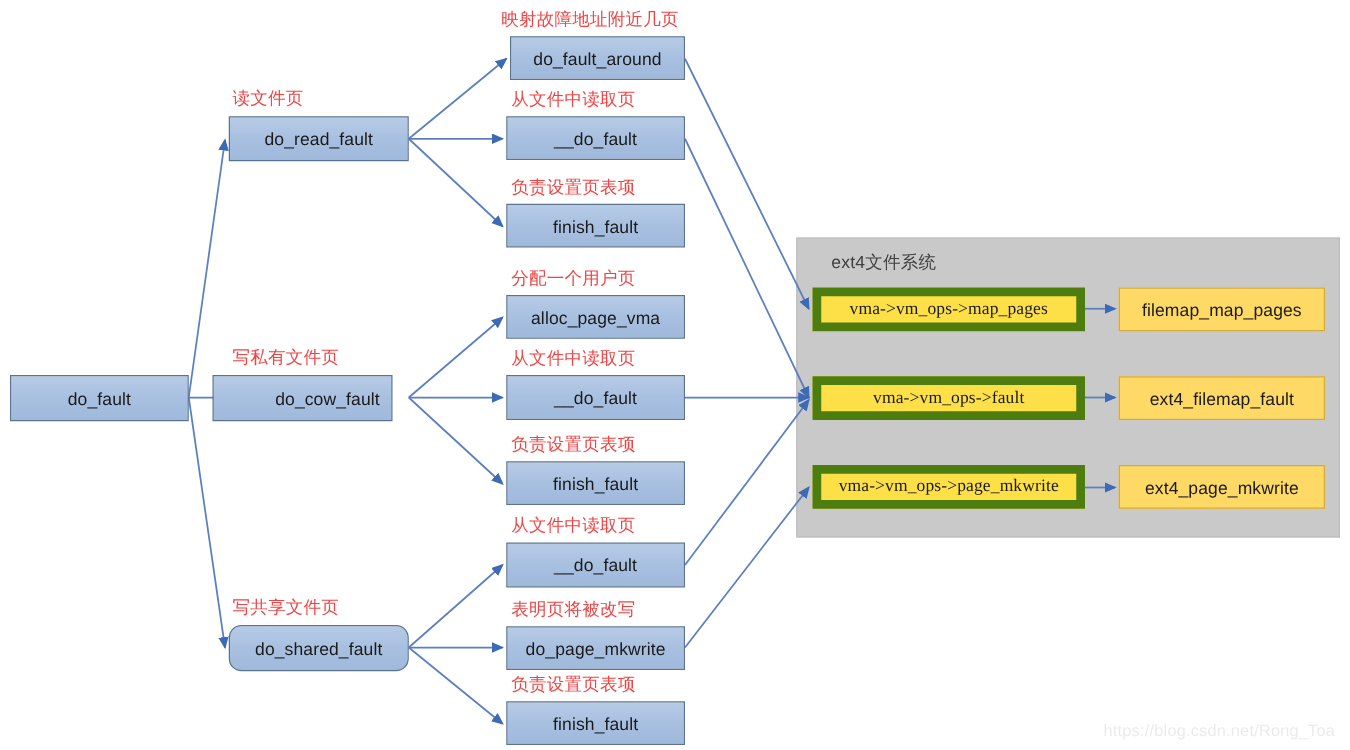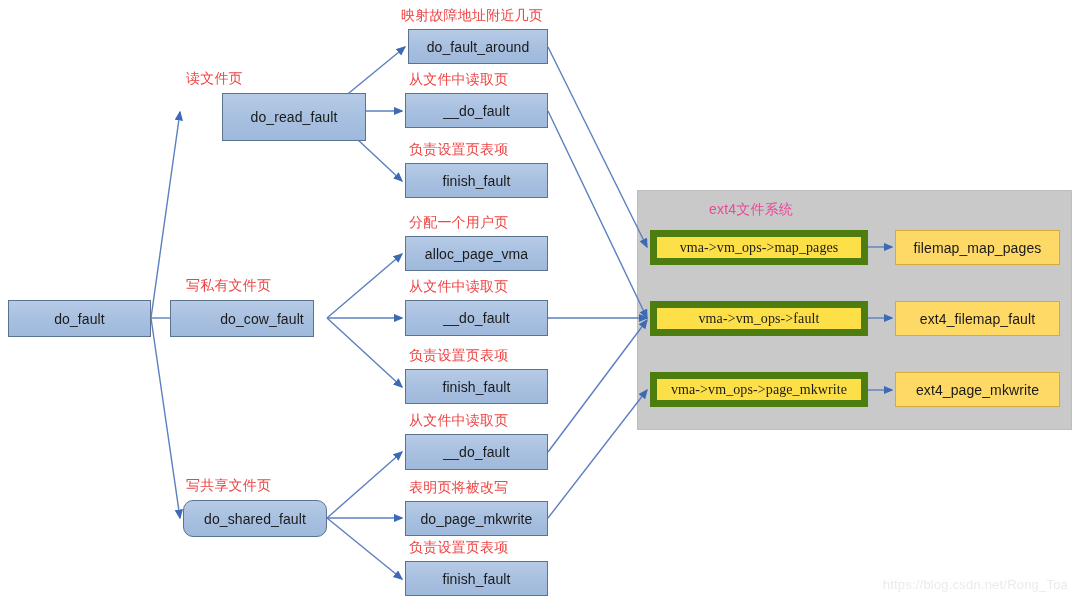--- a/index.html
+++ b/index.html
@@ -23,24 +23,23 @@
     pointer-events: none;
   }
   .group-box {
     position: absolute;
     background: #c9c9c9;
     border: 1px solid #bdbdbd;
   }
   .group-title {
     position: absolute;
     font-size: 14px;
-    color: #ec4899;
+    color: #404040;
     white-space: nowrap;
     letter-spacing: .2px;
-    margin-left: 44px;
   }
   .node {
     position: absolute;
     box-sizing: border-box;
     display: flex;
     align-items: center;
     justify-content: center;
     font-size: 14px;
     color: #1a1a1a;
     white-space: nowrap;
@@ -124,21 +123,21 @@
       <div class="caption" style="left: 409px; top: 214px;">分配一个用户页</div>
       <div class="caption" style="left: 409px; top: 278px;">从文件中读取页</div>
       <div class="caption" style="left: 409px; top: 347px;">负责设置页表项</div>
       <div class="caption" style="left: 409px; top: 412px;">从文件中读取页</div>
       <div class="caption" style="left: 409px; top: 479px;">表明页将被改写</div>
       <div class="caption" style="left: 409px; top: 539px;">负责设置页表项</div>
     </div>
 
   <div id="node-layer">
       <div class="node blue" style="left: 8px; top: 300px; width: 143px; height: 37px;">do_fault</div>
-      <div class="node blue" style="left: 183px; top: 93px; width: 144px; height: 48px; margin-left: 39px;">do_read_fault</div>
+      <div class="node blue" style="left: 183px; top: 93px; width: 144px; height: 36px;">do_read_fault</div>
       <div class="node blue" style="left: 170px; top: 300px; width: 144px; height: 37px; padding-left: 40px;">do_cow_fault</div>
       <div class="node blue" style="left: 183px; top: 500px; width: 144px; height: 37px; border-radius: 10px;">do_shared_fault</div>
       <div class="node blue" style="left: 408px; top: 29px; width: 140px; height: 35px;">do_fault_around</div>
       <div class="node blue" style="left: 405px; top: 93px; width: 143px; height: 35px;">__do_fault</div>
       <div class="node blue" style="left: 405px; top: 163px; width: 143px; height: 35px;">finish_fault</div>
       <div class="node blue" style="left: 405px; top: 236px; width: 143px; height: 35px;">alloc_page_vma</div>
       <div class="node blue" style="left: 405px; top: 300px; width: 143px; height: 36px;">__do_fault</div>
       <div class="node blue" style="left: 405px; top: 369px; width: 143px; height: 35px;">finish_fault</div>
       <div class="node blue" style="left: 405px; top: 434px; width: 143px; height: 36px;">__do_fault</div>
       <div class="node blue" style="left: 405px; top: 501px; width: 143px; height: 35px;">do_page_mkwrite</div>

